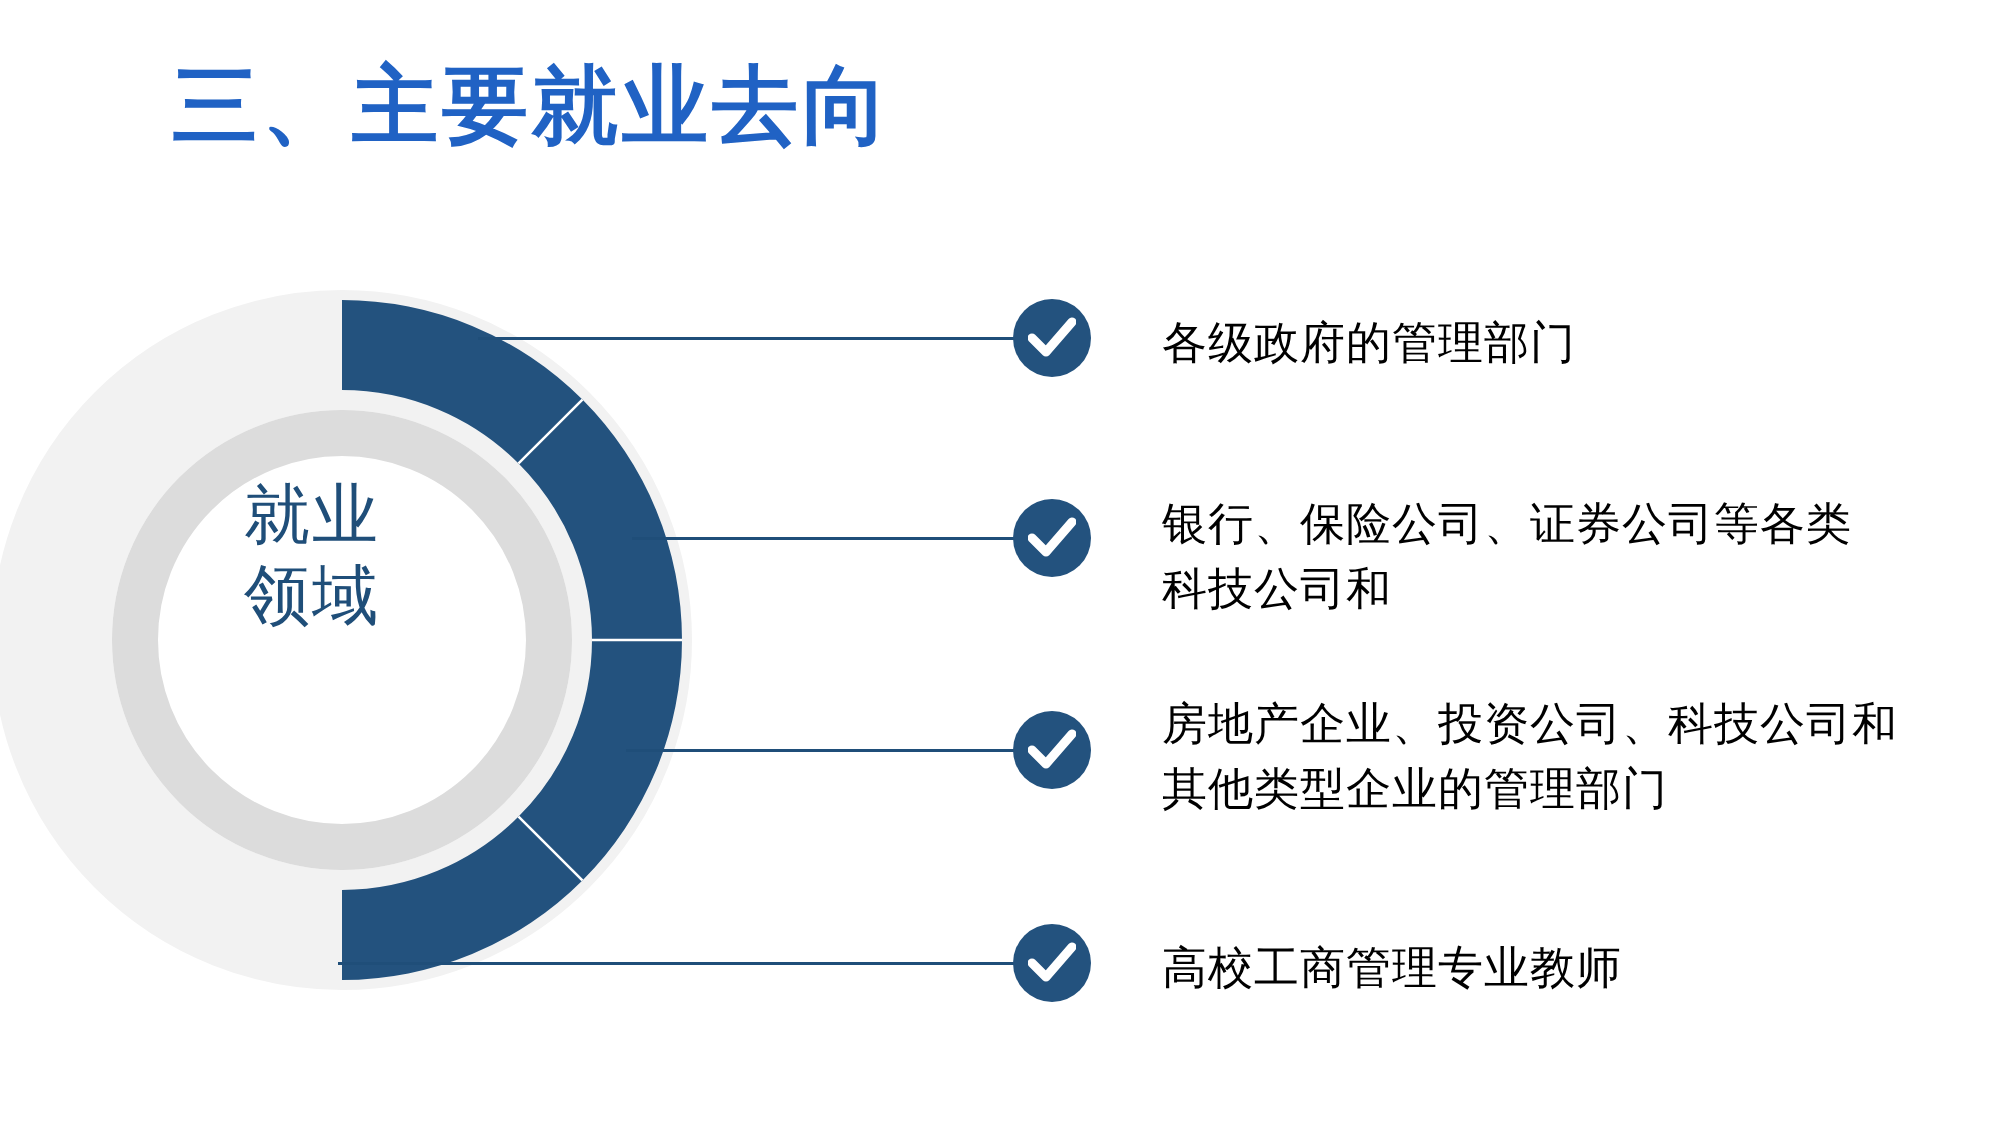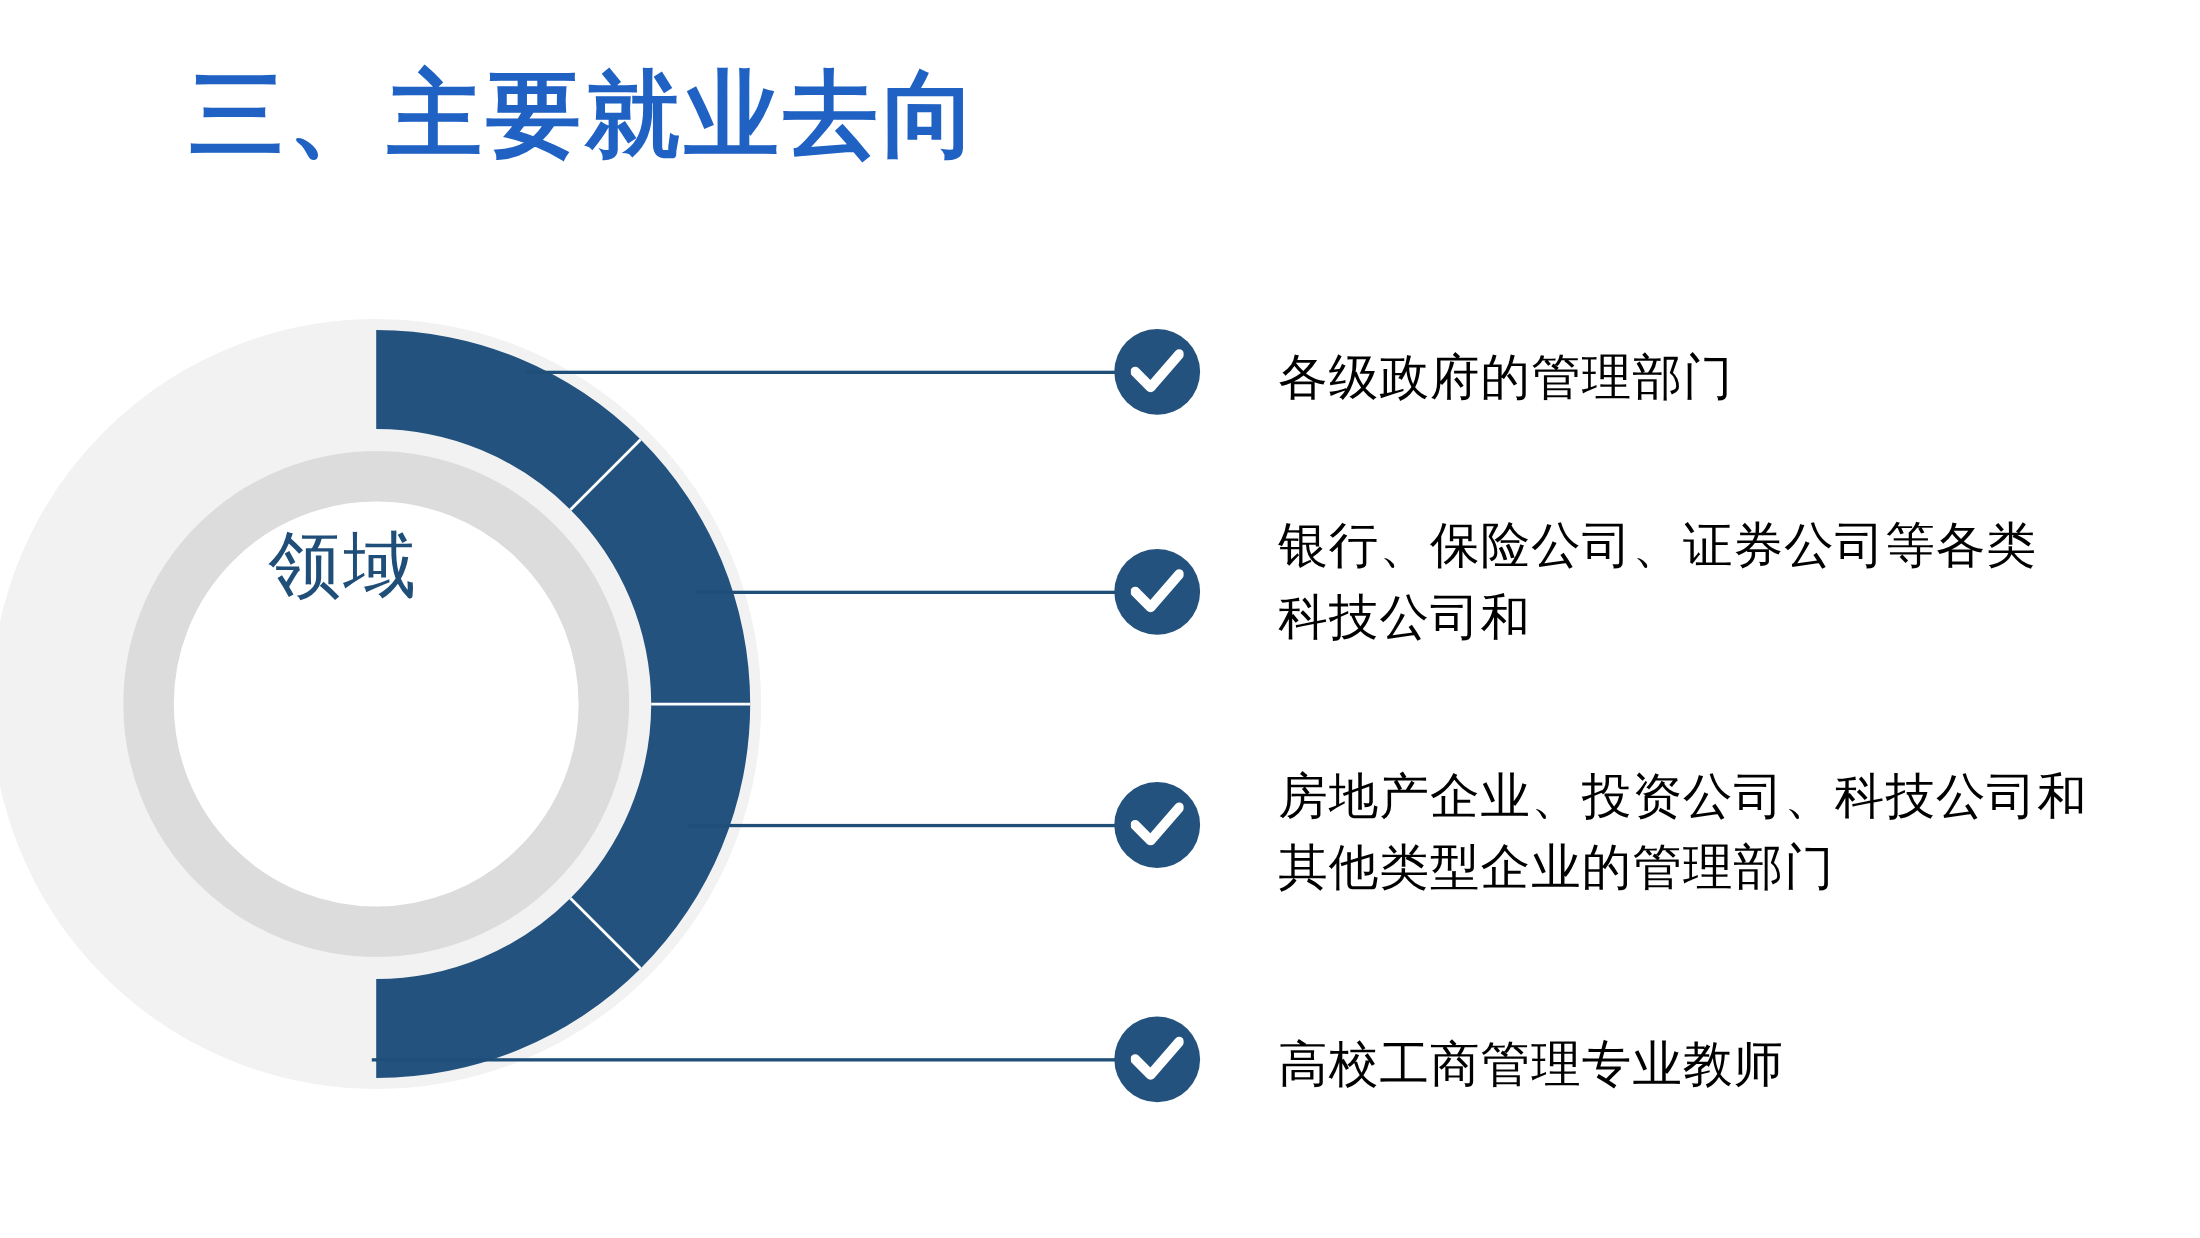--- a/index.html
+++ b/index.html
@@ -129,20 +129,21 @@
                L 350 600
                A 250 250 0 0 0 526.57 526.57
                Z"></path>
 
       <line x1="526.57" y1="173.43" x2="590.42" y2="109.58" stroke="#FFFFFF" stroke-width="2.5"></line>
       <line x1="600" y1="350" x2="690" y2="350" stroke="#FFFFFF" stroke-width="2.5"></line>
       <line x1="526.57" y1="526.57" x2="590.42" y2="590.42" stroke="#FFFFFF" stroke-width="2.5"></line>
     </svg>
 
     <div id="donut-center-label">
+      <div>就业</div>
       <div>领域</div>
     </div>
   </div>
 
   <div class="connector" style="left:478px; top:337px; width:590px;"></div>
   <div class="connector" style="left:632px; top:537px; width:436px;"></div>
   <div class="connector" style="left:626px; top:749px; width:442px;"></div>
   <div class="connector" style="left:338px; top:962px; width:730px;"></div>
 
   <div class="check-circle" style="left:1013px; top:299px;">
@@ -163,21 +164,21 @@
   <div class="check-circle" style="left:1013px; top:924px;">
     <svg viewBox="0 0 48 44">
       <path d="M4 22 L18 36 L44 6" fill="none" stroke="#FFFFFF" stroke-width="9" stroke-linecap="round" stroke-linejoin="round"></path>
     </svg>
   </div>
 
   <div class="bullet-text" style="top:311px;">
     <span class="line">各级政府的管理部门</span>
   </div>
 
-  <div class="bullet-text" style="top:464px;">
+  <div class="bullet-text" style="top:492px;">
     <span class="line">银行、保险公司、证券公司等各类</span>
     <span class="line">科技公司和</span>
   </div>
 
   <div class="bullet-text" style="top:692px;">
     <span class="line">房地产企业、投资公司、科技公司和</span>
     <span class="line">其他类型企业的管理部门</span>
   </div>
 
   <div class="bullet-text" style="top:936px;">

